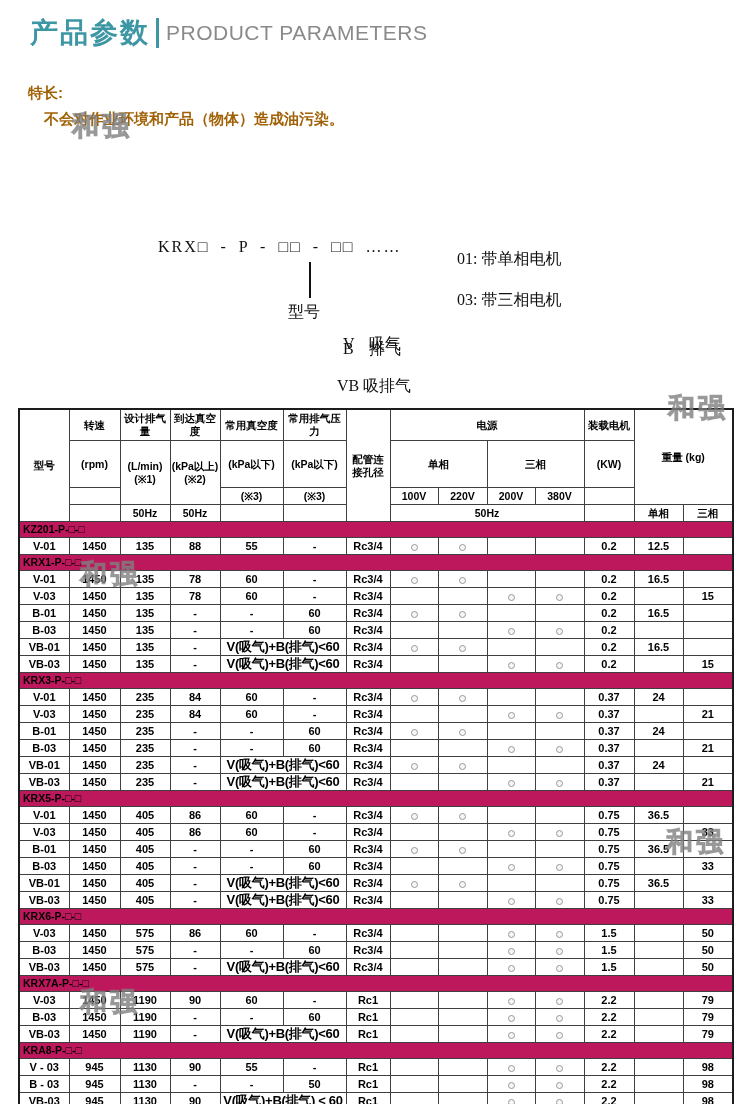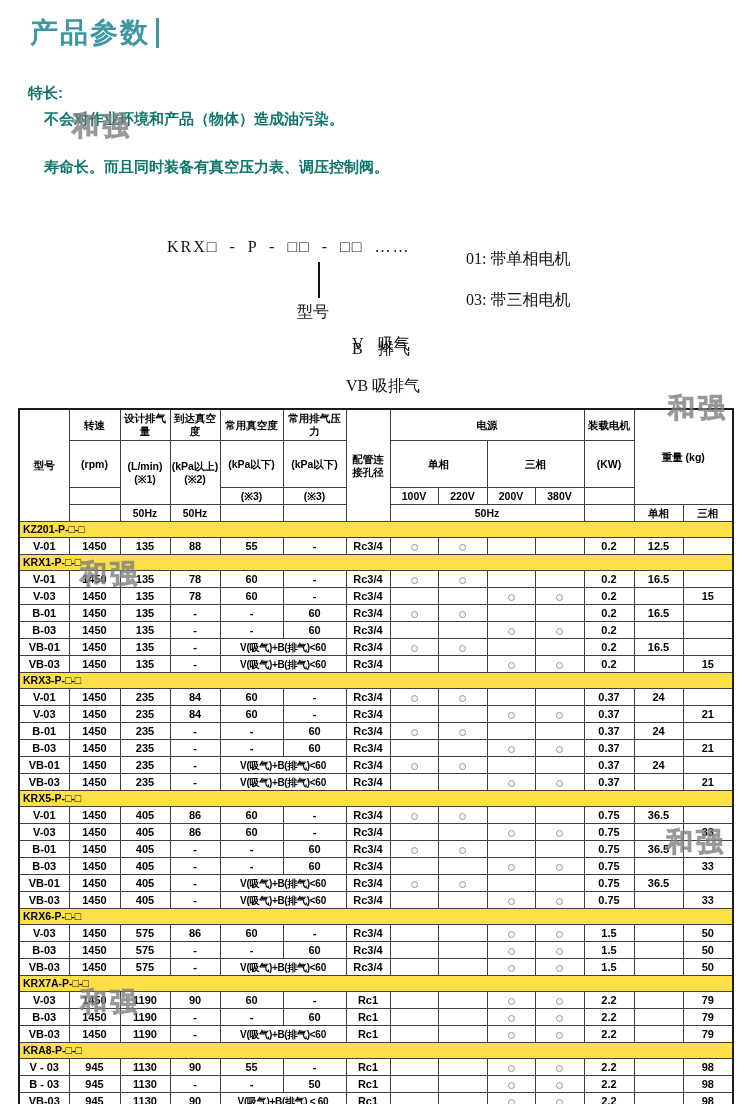--- a/index.html
+++ b/index.html
@@ -6,28 +6,28 @@
   body{
     width:750px;height:1104px;position:relative;background:#ffffff;
     font-family:"Liberation Sans",sans-serif;color:#000;overflow:hidden;
   }
   
   .title-row{position:absolute;left:30px;top:14px;display:flex;align-items:center;}
   .title-cn{font-size:28px;font-weight:bold;color:#3D96A3;letter-spacing:2px;}
   .title-sep{width:3px;height:30px;background:#3D96A3;margin:0 7px 0 6px;}
   .title-en{font-size:21px;color:#8A8A8A;letter-spacing:0.5px;}
   
-  .features{position:absolute;left:28px;top:82px;width:705px;color:#0f766e;
+  .features{position:absolute;left:28px;top:82px;width:705px;color:#a16207;
     font-size:15px;font-weight:600;line-height:22px;}
   .feat-head{margin-bottom:2px;}
   .bullet{margin-top:4px;}
   .bullet.b2{margin-top:26px;}
   .bullet .l2{padding-left:16px;}
   
-  .diagram{position:absolute;left:9px;top:0;width:594px;height:400px;font-family:"Liberation Serif",serif;}
+  .diagram{position:absolute;left:0;top:0;width:594px;height:400px;font-family:"Liberation Serif",serif;}
   .dia{position:absolute;font-size:16px;color:#111;white-space:nowrap;}
   .dia-code{left:158px;top:238px;letter-spacing:2px;word-spacing:5px;}
   .dia-opt1{left:457px;top:238px;margin-top:11px;}
   .dia-opt2{left:457px;top:270px;margin-top:20px;}
   .dia-vline{position:absolute;left:309px;top:262px;width:2px;height:36px;background:#111;}
   .dia-label{left:288px;top:302px;}
   .dia-type{left:343px;white-space:nowrap;}
   .dia-type .tcode{display:inline-block;width:26px;}
   .dia-t1{top:302px;margin-top:32px;} .dia-t2{top:339px;} .dia-t3{top:376px;left:337px;}
   
@@ -36,40 +36,40 @@
      font-family:"Liberation Serif",serif;z-index:9;pointer-events:none;margin-left:30px;}
   .wm1{left:42px;top:108px;} .wm2{left:638px;top:390px;} .wm3{left:50px;top:556px;}
   .wm4{left:636px;top:824px;} .wm5{left:50px;top:984px;}
   
   table.spec{position:absolute;left:18px;top:408px;width:714px;border-collapse:collapse;
     table-layout:fixed;border:2px solid #1d1d1d;font-weight:bold;}
   .spec th,.spec td{border:1px solid #3f3f3f;padding:0;text-align:center;vertical-align:middle;overflow:hidden;}
   .spec th{font-size:10.5px;line-height:1.2;padding:0 1px;}
   .spec td{font-size:11px;height:16px;line-height:1.1;}
   tr.h1 th{height:30px;} tr.h2 th{height:46px;text-align:center;} tr.h3 th{height:16px;} tr.h4 th{height:16px;text-align:center;}
-  td.banner-cell{background:#fde047;text-align:left;font-size:10.5px;height:15px;padding:0 0 0 3px;}
-  td.small{font-size:10px;letter-spacing:-0.3px;}
+  td.banner-cell{background:#be185d;text-align:left;font-size:10.5px;height:15px;padding:0 0 0 3px;}
+  td.small{font-size:13px;letter-spacing:-0.3px;}
   .circ{display:inline-block;width:5px;height:5px;border:1px solid #979797;border-radius:50%;
     background:#f7f7f7;vertical-align:middle;}
 </style>
 </head>
 <body>
 
 <div class="title-row">
   <span class="title-cn">产品参数</span>
   <span class="title-sep"></span>
+  <span class="title-en">PRODUCT PARAMETERS</span>
 </div>
 
 <div class="features">
   <div class="feat-head">特长:</div>
   <div class="bullet">
     <div class="l2">不会对作业环境和产品（物体）造成油污染。</div>
   </div>
   <div class="bullet b2">
-    <div class="l2">寿命长。而且同时装备有真空压力表、调压控制阀。</div>
   </div>
 </div>
 
 <div class="diagram">
   <span class="dia dia-code">KRX□ - P - □□ - □□ ……</span>
   <span class="dia dia-opt1">01: 带单相电机</span>
   <span class="dia dia-opt2">03: 带三相电机</span>
   <span class="dia-vline"></span>
   <span class="dia dia-label">型号</span>
   <span class="dia dia-type dia-t1"><span class="tcode">V</span><span>吸气</span></span>

